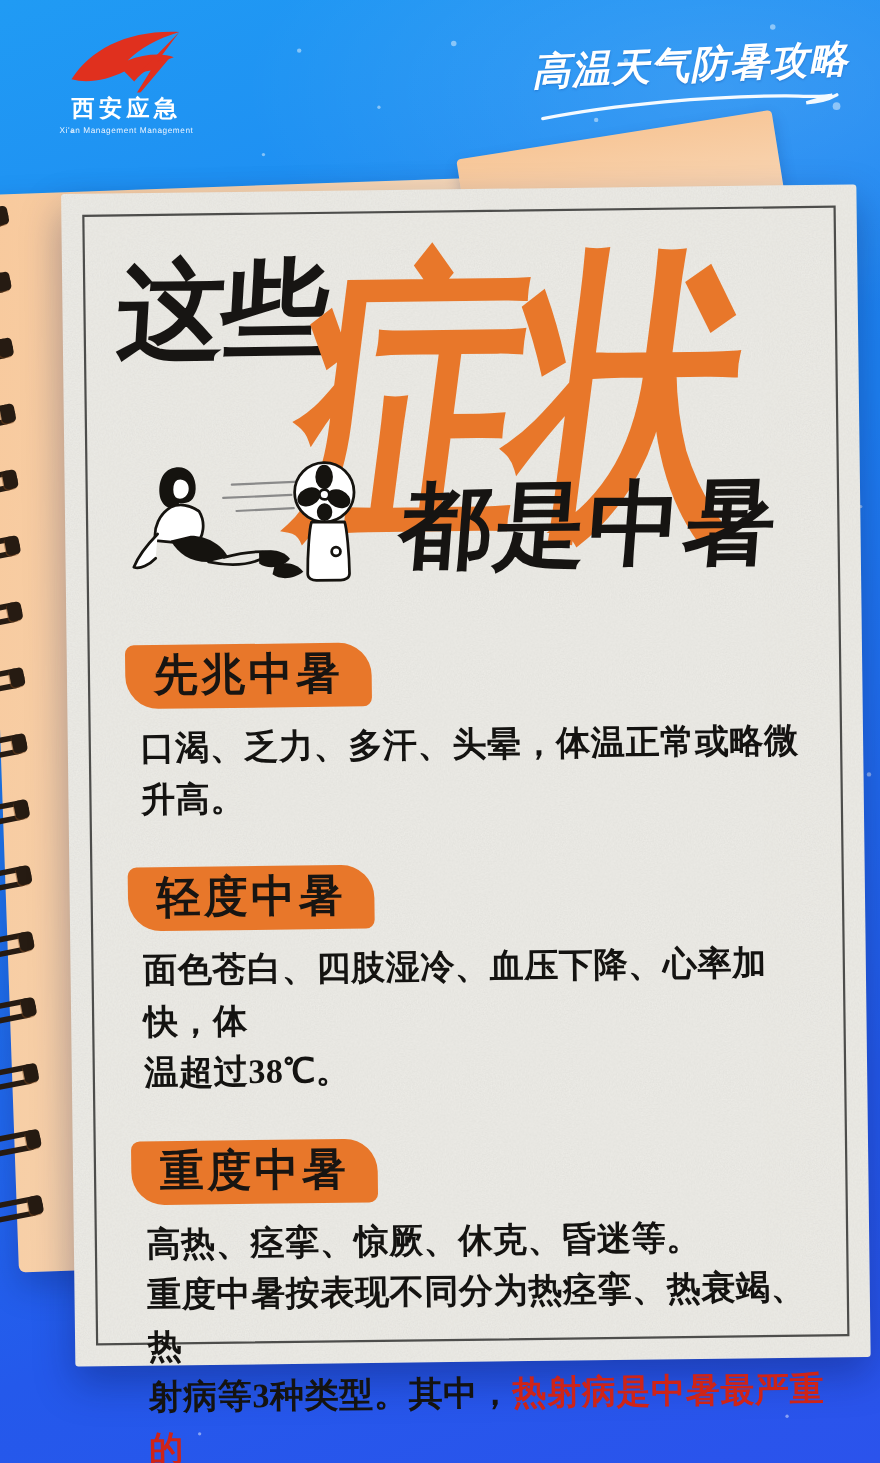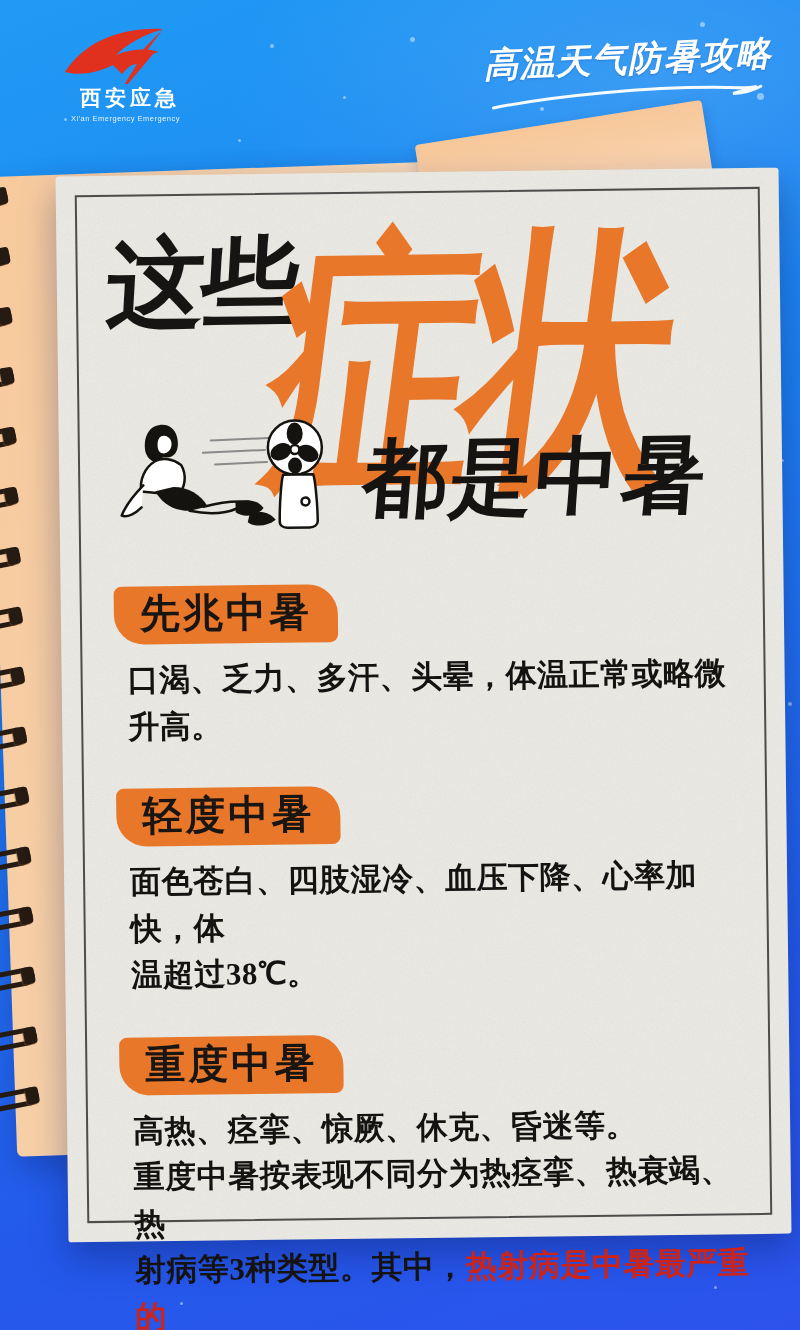--- a/index.html
+++ b/index.html
@@ -4,21 +4,21 @@
 <style>
   html,body{margin:0;padding:0;}
   body{width:800px;height:1330px;overflow:hidden;font-family:"Liberation Sans",sans-serif;}
   .stage{position:relative;width:800px;height:1330px;overflow:hidden;
     background:linear-gradient(160deg,#209BF4 0%,#1D7FF0 40%,#2459EB 78%,#2B53EC 100%);}
   .bg-highlight{position:absolute;inset:0;
     background:radial-gradient(620px 300px at 82% 6%,rgba(255,255,255,.12),rgba(255,255,255,0) 70%);}
   .dot{position:absolute;border-radius:50%;background:#fff;opacity:.45;filter:blur(.4px);}
 
   
-  .logo{position:absolute;left:50px;top:22px;width:130px;text-align:right;}
+  .logo{position:absolute;left:50px;top:22px;width:130px;text-align:center;}
   .logo svg{display:block;margin:0 auto;}
   .logo-cn{color:#fff;font-weight:700;font-size:21px;letter-spacing:4px;font-family:"Liberation Sans",sans-serif;}
   .logo-en{color:#e8f3ff;font-size:7.5px;letter-spacing:.5px;margin-top:2px;}
   .slogan-wrap{position:absolute;right:22px;top:36px;width:300px;text-align:center;transform:rotate(-2.5deg);}
   .slogan{color:#fff;font-family:"Liberation Serif",serif;font-style:italic;font-weight:700;
     font-size:35px;letter-spacing:1px;text-shadow:0 1px 2px rgba(0,40,120,.25);white-space:nowrap;}
   .slogan-underline{display:block;margin:2px auto 0;}
 
   
   .notebook{position:absolute;left:0;top:168px;width:520px;height:980px;
@@ -108,21 +108,21 @@
       <div class="ring" style="top: 914px;"></div>
     </div>
   <div class="peek-sheet"></div>
 
   <div class="logo">
     <svg width="112" height="62" viewBox="0 0 112 62">
       <path d="M6 50 C24 22 58 5 104 7 C84 13 68 22 57 33 C72 27 89 26 99 30 C84 35 71 42 63 52 L54 43 C38 51 20 54 6 50 Z" fill="#E0301E"></path>
       <path d="M104 7 L68 44 L78 42 L57 76 L95 31 L84 34 Z" fill="#E0301E"></path>
     </svg>
     <div class="logo-cn">西安应急</div>
-    <div class="logo-en">Xi'an Emergency Emergency</div>
+    <div class="logo-en">Xi'an Management Management</div>
   </div>
 
   <div class="slogan-wrap">
     <div class="slogan">高温天气防暑攻略</div>
     <svg class="slogan-underline" width="280" height="22" viewBox="0 0 280 22">
       <path d="M4 17 C70 7 160 3 226 6 C246 7 258 9 268 7 L244 13 C254 13 264 11 272 7" fill="none" stroke="#ffffff" stroke-width="3" stroke-linecap="round" opacity="0.95"></path>
     </svg>
   </div>
 
   <div class="paper">

